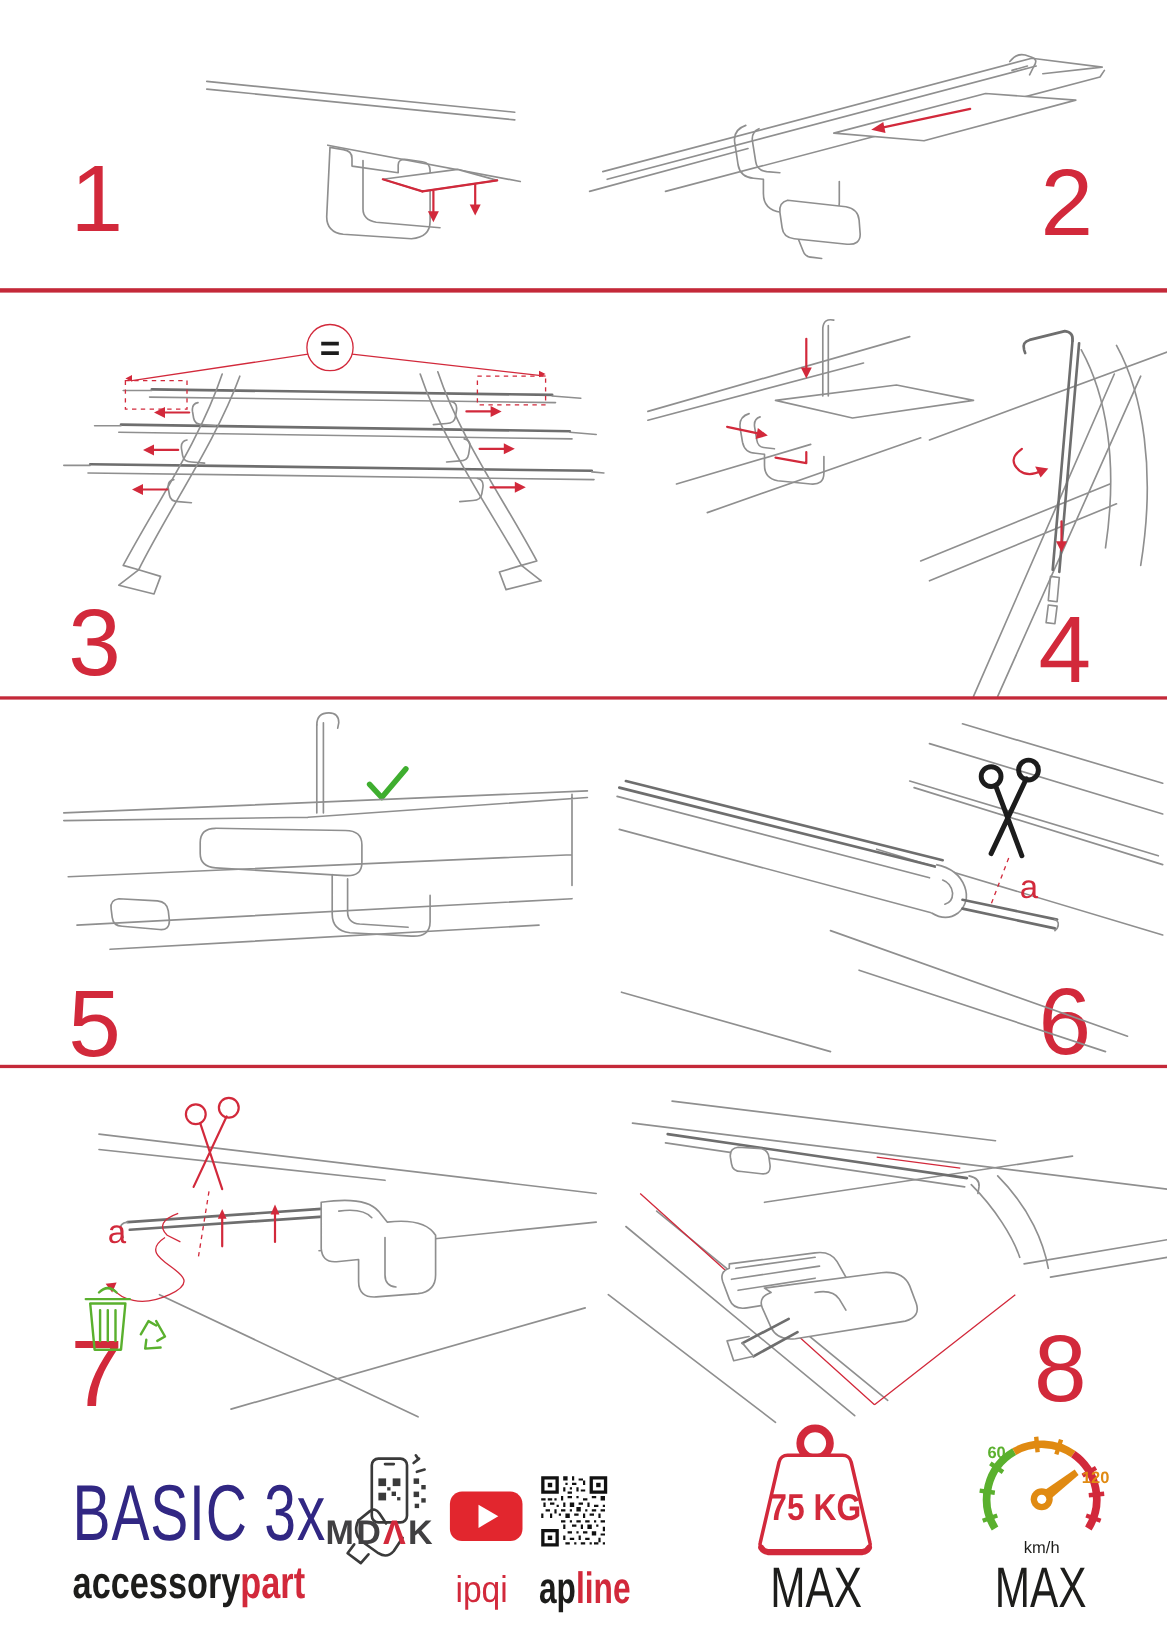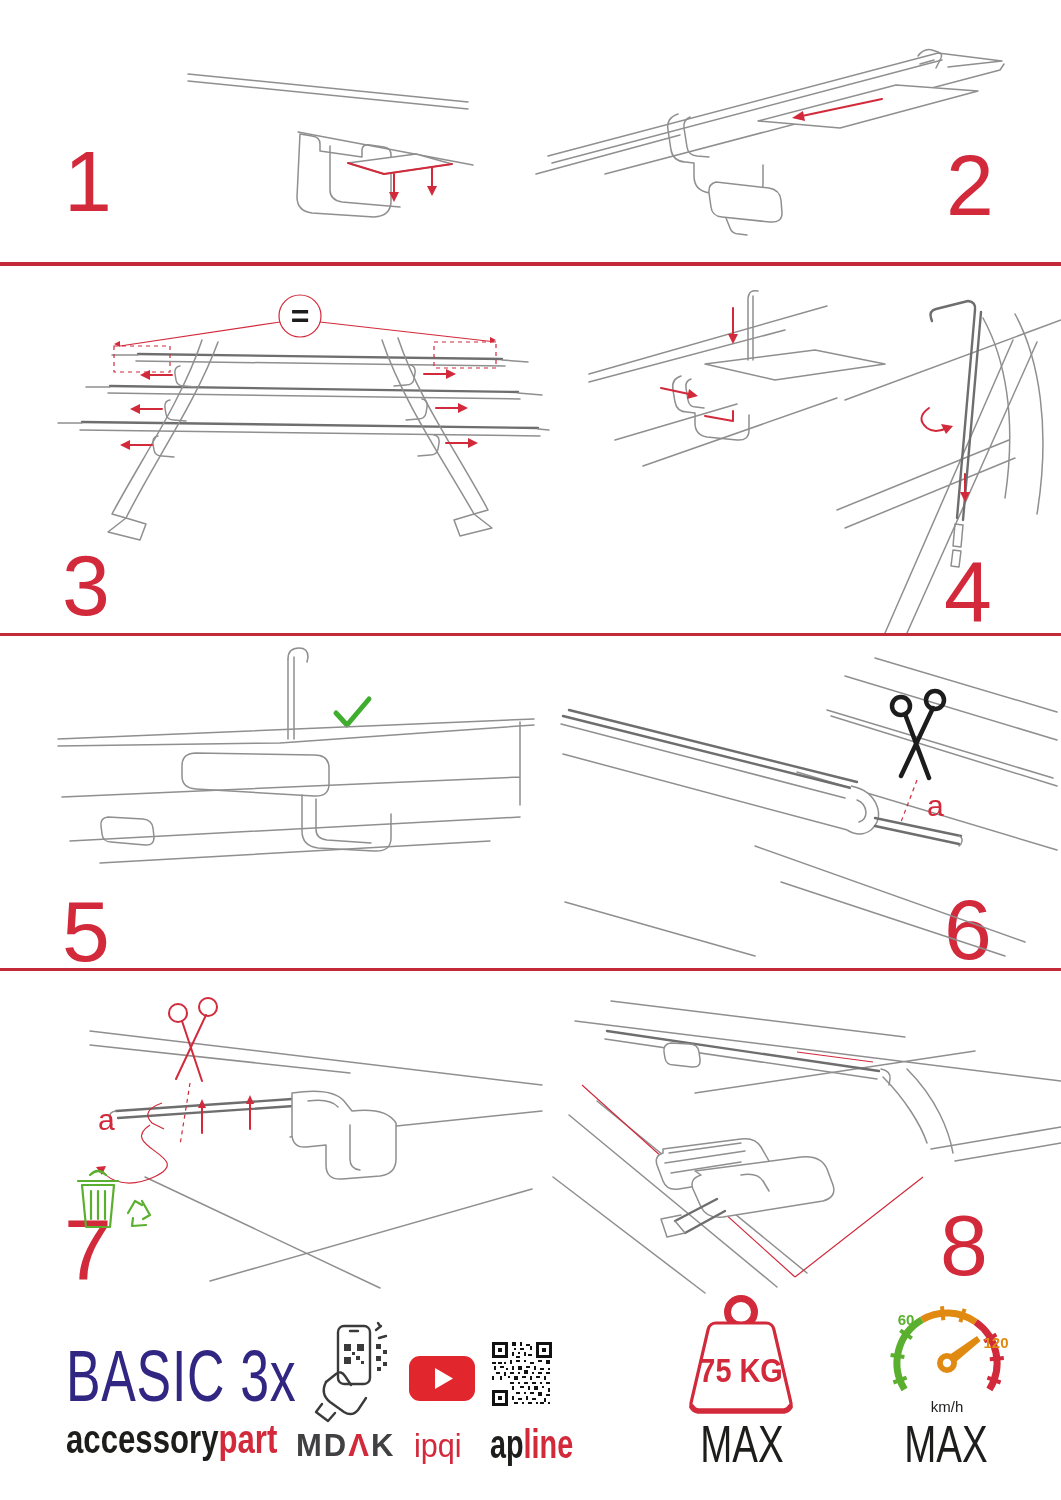--- a/index.html
+++ b/index.html
@@ -295,21 +295,21 @@
           <rect x="44" y="34" width="4" height="4"></rect>
         <rect x="49" y="39" width="3" height="3"></rect>
           <rect x="40" y="30" width="3" height="3"></rect>
         <rect x="64" y="22" width="5" height="5"></rect>
           <rect x="71" y="28" width="4" height="4"></rect>
         <rect x="64" y="34" width="5" height="5"></rect>
           <rect x="71" y="40" width="4" height="4"></rect>
         <rect x="65" y="45" width="4" height="4"></rect>
       </g>
     </svg>
-    <div class="logo-mdak" style="left:296px;top:1428px;"><span>MD</span><span class="red">Λ</span><span>K</span></div>
+    <div class="logo-mdak" style="left:296px;top:1376px;"><span>MD</span><span class="red">Λ</span><span>K</span></div>
 
     <svg class="abs" style="left:408px;top:1355px;" width="68" height="47" viewBox="0 0 68 47">
       <rect x="1" y="1" width="66" height="45" rx="11" fill="#e2262e"></rect>
       <polygon points="27,13 27,34 45,23.5" fill="#ffffff"></polygon>
     </svg>
     <div class="logo-ipqi" style="left:414px;top:1426px;">ipqi</div>
 
     <svg class="abs" style="left:492px;top:1342px;" width="60" height="64" viewBox="0 0 30 32">
       <g fill="#111111">
         <path d="M0,0 h8 v8 h-8 z M1.5,1.5 v5 h5 v-5 z" fill-rule="evenodd"></path>

